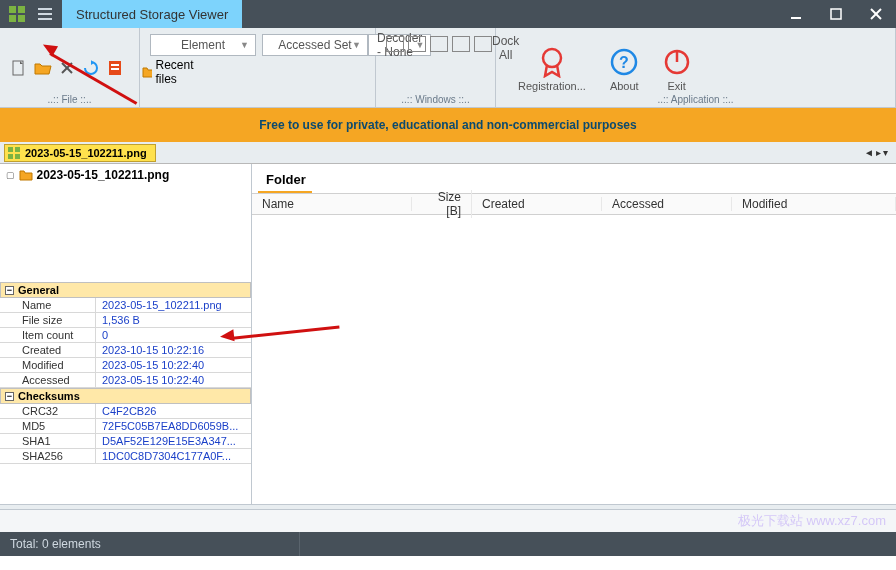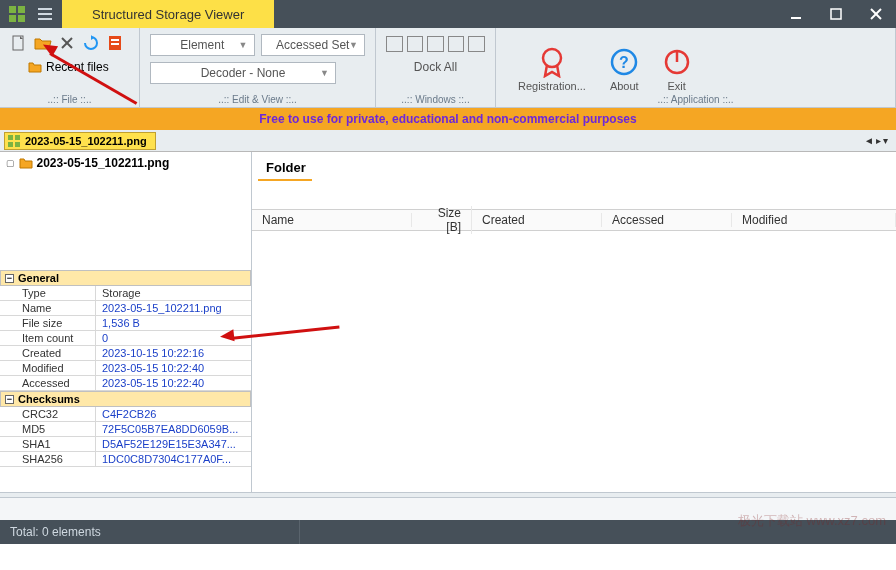--- a/index.html
+++ b/index.html
@@ -1,70 +1,70 @@
 <!DOCTYPE html>
 <html><head>
 <meta charset="utf-8">
 <style>
 * { box-sizing: border-box; margin: 0; padding: 0; font-family: 'Segoe UI', Tahoma, sans-serif; }
 body { width: 896px; height: 570px; background: #fff; overflow: hidden; font-size: 12px; position: relative; }
 
 .titlebar { height: 28px; background: #465059; display: flex; align-items: center; color: #fff; }
 .titlebar .logo { width: 26px; height: 20px; margin: 0 4px; display: flex; align-items: center; justify-content: center; }
 .titlebar .menu-icon { width: 22px; display: flex; align-items: center; justify-content: center; cursor: pointer; }
-.titlebar .title-tab { background: #fde047; color: #333; height: 28px; padding: 0 30px; display: flex; align-items: center; font-size: 13px; margin-left: 6px; }
+.titlebar .title-tab { background: #7dd3fc; color: #333; height: 28px; padding: 0 14px; display: flex; align-items: center; font-size: 13px; margin-left: 6px; }
 .winbtns { margin-left: auto; display: flex; }
 .winbtn { width: 40px; height: 28px; display: flex; align-items: center; justify-content: center; cursor: pointer; color: #fff; font-size: 14px; }
 
 .toolbar { height: 80px; background: #e8edf0; display: flex; border-bottom: 1px solid #c0c8d0; }
-.tb-group { border-right: 1px solid #c0c8d0; padding: 6px 10px 2px; display: flex; flex-direction: column; position: relative; }
+.tb-group { border-right: 1px solid #c0c8d0; padding: 6px 10px 2px; display: flex; flex-direction: row; position: relative; }
 .tb-label { position: absolute; bottom: 2px; left: 0; right: 0; text-align: center; font-size: 10px; color: #6a7a8a; }
 .tb-icons { display: flex; gap: 6px; align-items: center; margin-bottom: 4px; }
 .tb-icon { width: 18px; height: 18px; display: flex; align-items: center; justify-content: center; cursor: pointer; }
 .combo { background: #fff; border: 1px solid #b0b8c0; height: 22px; display: flex; align-items: center; padding: 0 8px; cursor: pointer; font-size: 12px; color: #555; justify-content: center; position: relative; }
 .combo .arr { position: absolute; right: 6px; font-size: 9px; color: #888; }
 .dock-icons { display: flex; gap: 4px; }
 .dock-ic { width: 18px; height: 16px; border: 1px solid #888; cursor: pointer; position: relative; }
 .dock-ic::before { content:''; position:absolute; background:#888; }
 .big-btn { display: flex; flex-direction: column; align-items: center; justify-content: center; gap: 2px; padding: 0 12px; cursor: pointer; font-size: 11px; color: #555; }
 
-.banner { height: 22px; background: #f5a623; color: #6d28d9; display: flex; align-items: center; justify-content: center; font-weight: bold; font-size: 12px; }
+.banner { height: 34px; background: #f5a623; color: #0c4a6e; display: flex; align-items: center; justify-content: center; font-weight: bold; font-size: 12px; }
 
 .tabstrip { height: 22px; background: #e8edf0; display: flex; align-items: center; border-bottom: 1px solid #b8b8b8; padding-left: 4px; }
 .filetab { background: #ffe14d; border: 1px solid #c0a030; height: 18px; display: flex; align-items: center; padding: 0 8px 0 2px; gap: 4px; font-weight: bold; font-size: 11px; }
 .tabstrip .navbtns { margin-left: auto; padding-right: 8px; display:flex; gap:2px; font-size:10px; color:#333; }
 
 .main { display: flex; height: 340px; }
 .leftpane { width: 252px; border-right: 1px solid #c0c8d0; display: flex; flex-direction: column; }
 .tree { height: 118px; padding: 4px 6px; overflow: hidden; }
 .tree-item { display: flex; align-items: center; gap: 4px; font-size: 12px; }
 .props { flex: 1; overflow: auto; font-size: 11px; }
 .prop-sect { background: #ffe8a8; border: 1px solid #c0c0c0; font-weight: bold; padding: 1px 4px; display:flex; align-items:center; gap:4px; }
 .prop-sect .box { width:9px; height:9px; border:1px solid #666; display:inline-flex; align-items:center; justify-content:center; font-size:9px; line-height:1; background:#fff; }
 .prop-row { display: flex; border-bottom: 1px solid #d8d8d8; }
 .prop-key { width: 96px; padding: 1px 4px 1px 22px; border-right: 1px solid #d8d8d8; color:#333; background:#fff;}
 .prop-val { flex: 1; padding: 1px 6px; color: #1a3fc8; background:#fff; white-space:nowrap; overflow:hidden; text-overflow:ellipsis;}
 .prop-val.plain { color:#333; }
 
-.rightpane { flex: 1; display: flex; flex-direction: column; gap: 28px; }
+.rightpane { flex: 1; display: flex; flex-direction: column; }
 .panel-title { padding: 4px 8px; font-weight: bold; font-size: 13px; border-bottom: 2px solid #f5a623; width: 54px; margin: 4px 0 0 6px; }
 .col-headers { display: flex; background: #fafafa; border-bottom: 1px solid #d0d0d0; border-top: 1px solid #d0d0d0; height: 22px; align-items: center; font-size: 12px; color: #333; }
 .col-h { padding: 0 10px; border-right: 1px solid #e8e8e8; }
 
 .splitter-h{ height:6px; background:#e8edf0; border-top:1px solid #c0c8d0; border-bottom:1px solid #c0c8d0; }
 .bottompane { height:22px; background:#f4f6f8;}
 
 .statusbar { height: 24px; background: #465059; color: #cfd8e0; display: flex; align-items: center; font-size: 12px; }
 .status-seg { padding: 0 10px; border-right: 1px solid #5a646d; height: 100%; display: flex; align-items: center; }
 .status-seg.w1 { width: 300px; }
 
 .arrow-line { position: absolute; background: #d01010; height: 3px; transform-origin: left center; z-index: 50; }
 .arrow-head { position: absolute; width: 0; height: 0; border-style: solid; z-index: 51; }
 
-.watermark { position:absolute; right:10px; bottom:40px; opacity:0.3; font-size:13px; color:#7f1d1d; pointer-events:none; }
+.watermark { position:absolute; right:10px; bottom:40px; opacity:0.3; font-size:13px; color:#8b5cf6; pointer-events:none; }
 </style>
 </head>
 <body>
 
 <div class="titlebar">
   <div class="logo">
     <svg width="18" height="18" viewBox="0 0 18 18">
         <rect x="1" y="1" width="7" height="7" fill="#7cb342"></rect>
         <rect x="10" y="1" width="7" height="7" fill="#7cb342"></rect>
         <rect x="1" y="10" width="7" height="7" fill="#7cb342"></rect>
@@ -150,21 +150,20 @@
         </div>
       <div class="combo" style="width:106px">
           <span>Accessed Set</span>
           <span class="arr">▼</span>
         </div>
     </div>
     <div class="combo" style="width:186px">
         <span>Decoder - None</span>
         <span class="arr">▼</span>
       </div>
-    <div class="tb-label">..:: Edit &amp; View ::..</div>
   </div>
 
   <div class="tb-group" style="width:120px">
     <div class="dock-icons" style="margin-bottom:8px;margin-top:2px">
       <div class="dock-ic"></div>
       <div class="dock-ic"></div>
       <div class="dock-ic"></div>
       <div class="dock-ic"></div>
       <div class="dock-ic"></div>
     </div>
@@ -228,24 +227,20 @@
         <span style="font-weight:bold">2023-05-15_102211.png</span>
       </div>
     </div>
     <div class="props">
       <div class="prop-sect">
           <span class="box">−</span>
           <span>General</span>
         </div>
       <div id="general-rows">
           <div class="prop-row">
-            <div class="prop-key">Type</div>
-            <div class="prop-val plain">Storage</div>
-          </div>
-          <div class="prop-row">
             <div class="prop-key">Name</div>
             <div class="prop-val">2023-05-15_102211.png</div>
           </div>
           <div class="prop-row">
             <div class="prop-key">File size</div>
             <div class="prop-val">1,536 B</div>
           </div>
           <div class="prop-row">
             <div class="prop-key">Item count</div>
             <div class="prop-val">0</div>

